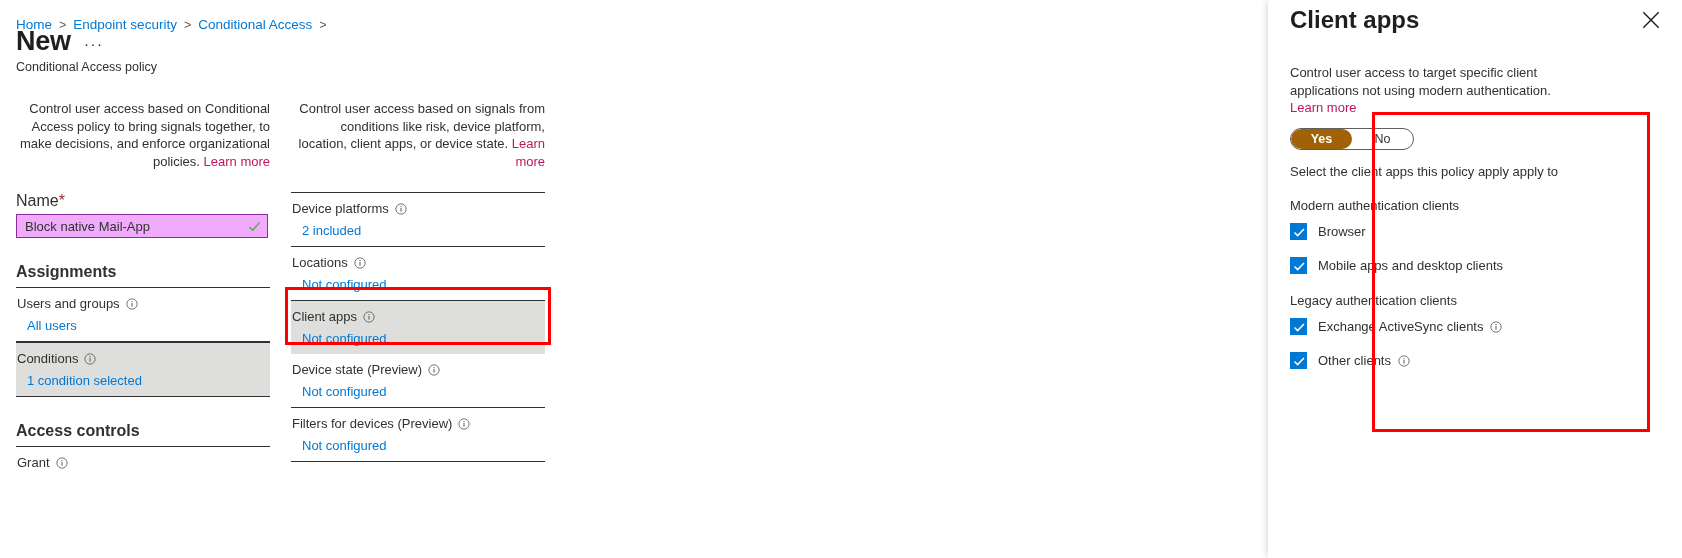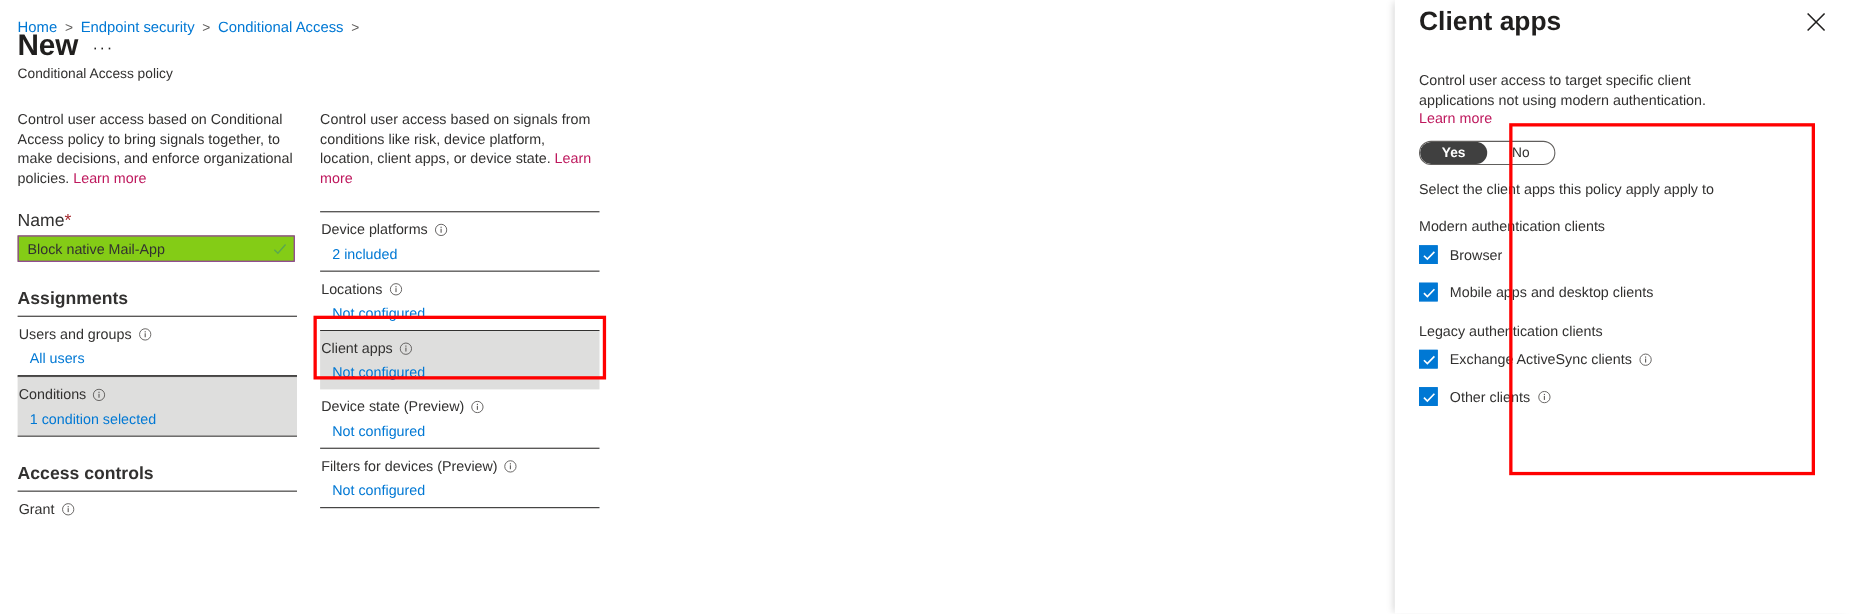--- a/index.html
+++ b/index.html
@@ -71,40 +71,41 @@
     font-size: 13px;
   }
   .col-left  { left: 16px;  width: 254px; }
   .col-mid   { left: 291px; width: 254px; }
 
   .col-desc {
     font-size: 13px;
     line-height: 17.5px;
     color: #323130;
     margin-bottom: 22px;
+    text-align: right;
   }
   .inline-link {
     color: #be185d;
     cursor: pointer;
   }
 
   .field-label {
     font-size: 16px;
     color: #323130;
     margin-bottom: 4px;
   }
   .req-star { color: #a4262c; }
 
   .text-input {
     box-sizing: border-box;
     width: 252px;
     height: 24px;
     border: 1px solid #8a2be2;
     border-color: #902ba5;
-    background: #84cc16;
+    background: #f0abfc;
     display: flex;
     align-items: center;
     padding: 0 6px 0 8px;
     font-size: 13px;
     color: #323130;
     justify-content: space-between;
   }
   .text-input .val { outline: none; }
   .check-ok {
     width: 13px; height: 13px;
@@ -230,21 +231,21 @@
     background: #fff;
   }
   .toggle-opt {
     flex: 1;
     text-align: center;
     font-size: 12.5px;
     line-height: 20px;
     color: #323130;
   }
   .toggle-opt.on {
-    background: #404040;
+    background: #a16207;
     color: #ffffff;
     border-radius: 11px;
     height: 20px;
     font-weight: 600;
   }
 
   .panel-hint {
     font-size: 13px;
     color: #323130;
     margin-top: 14px;

